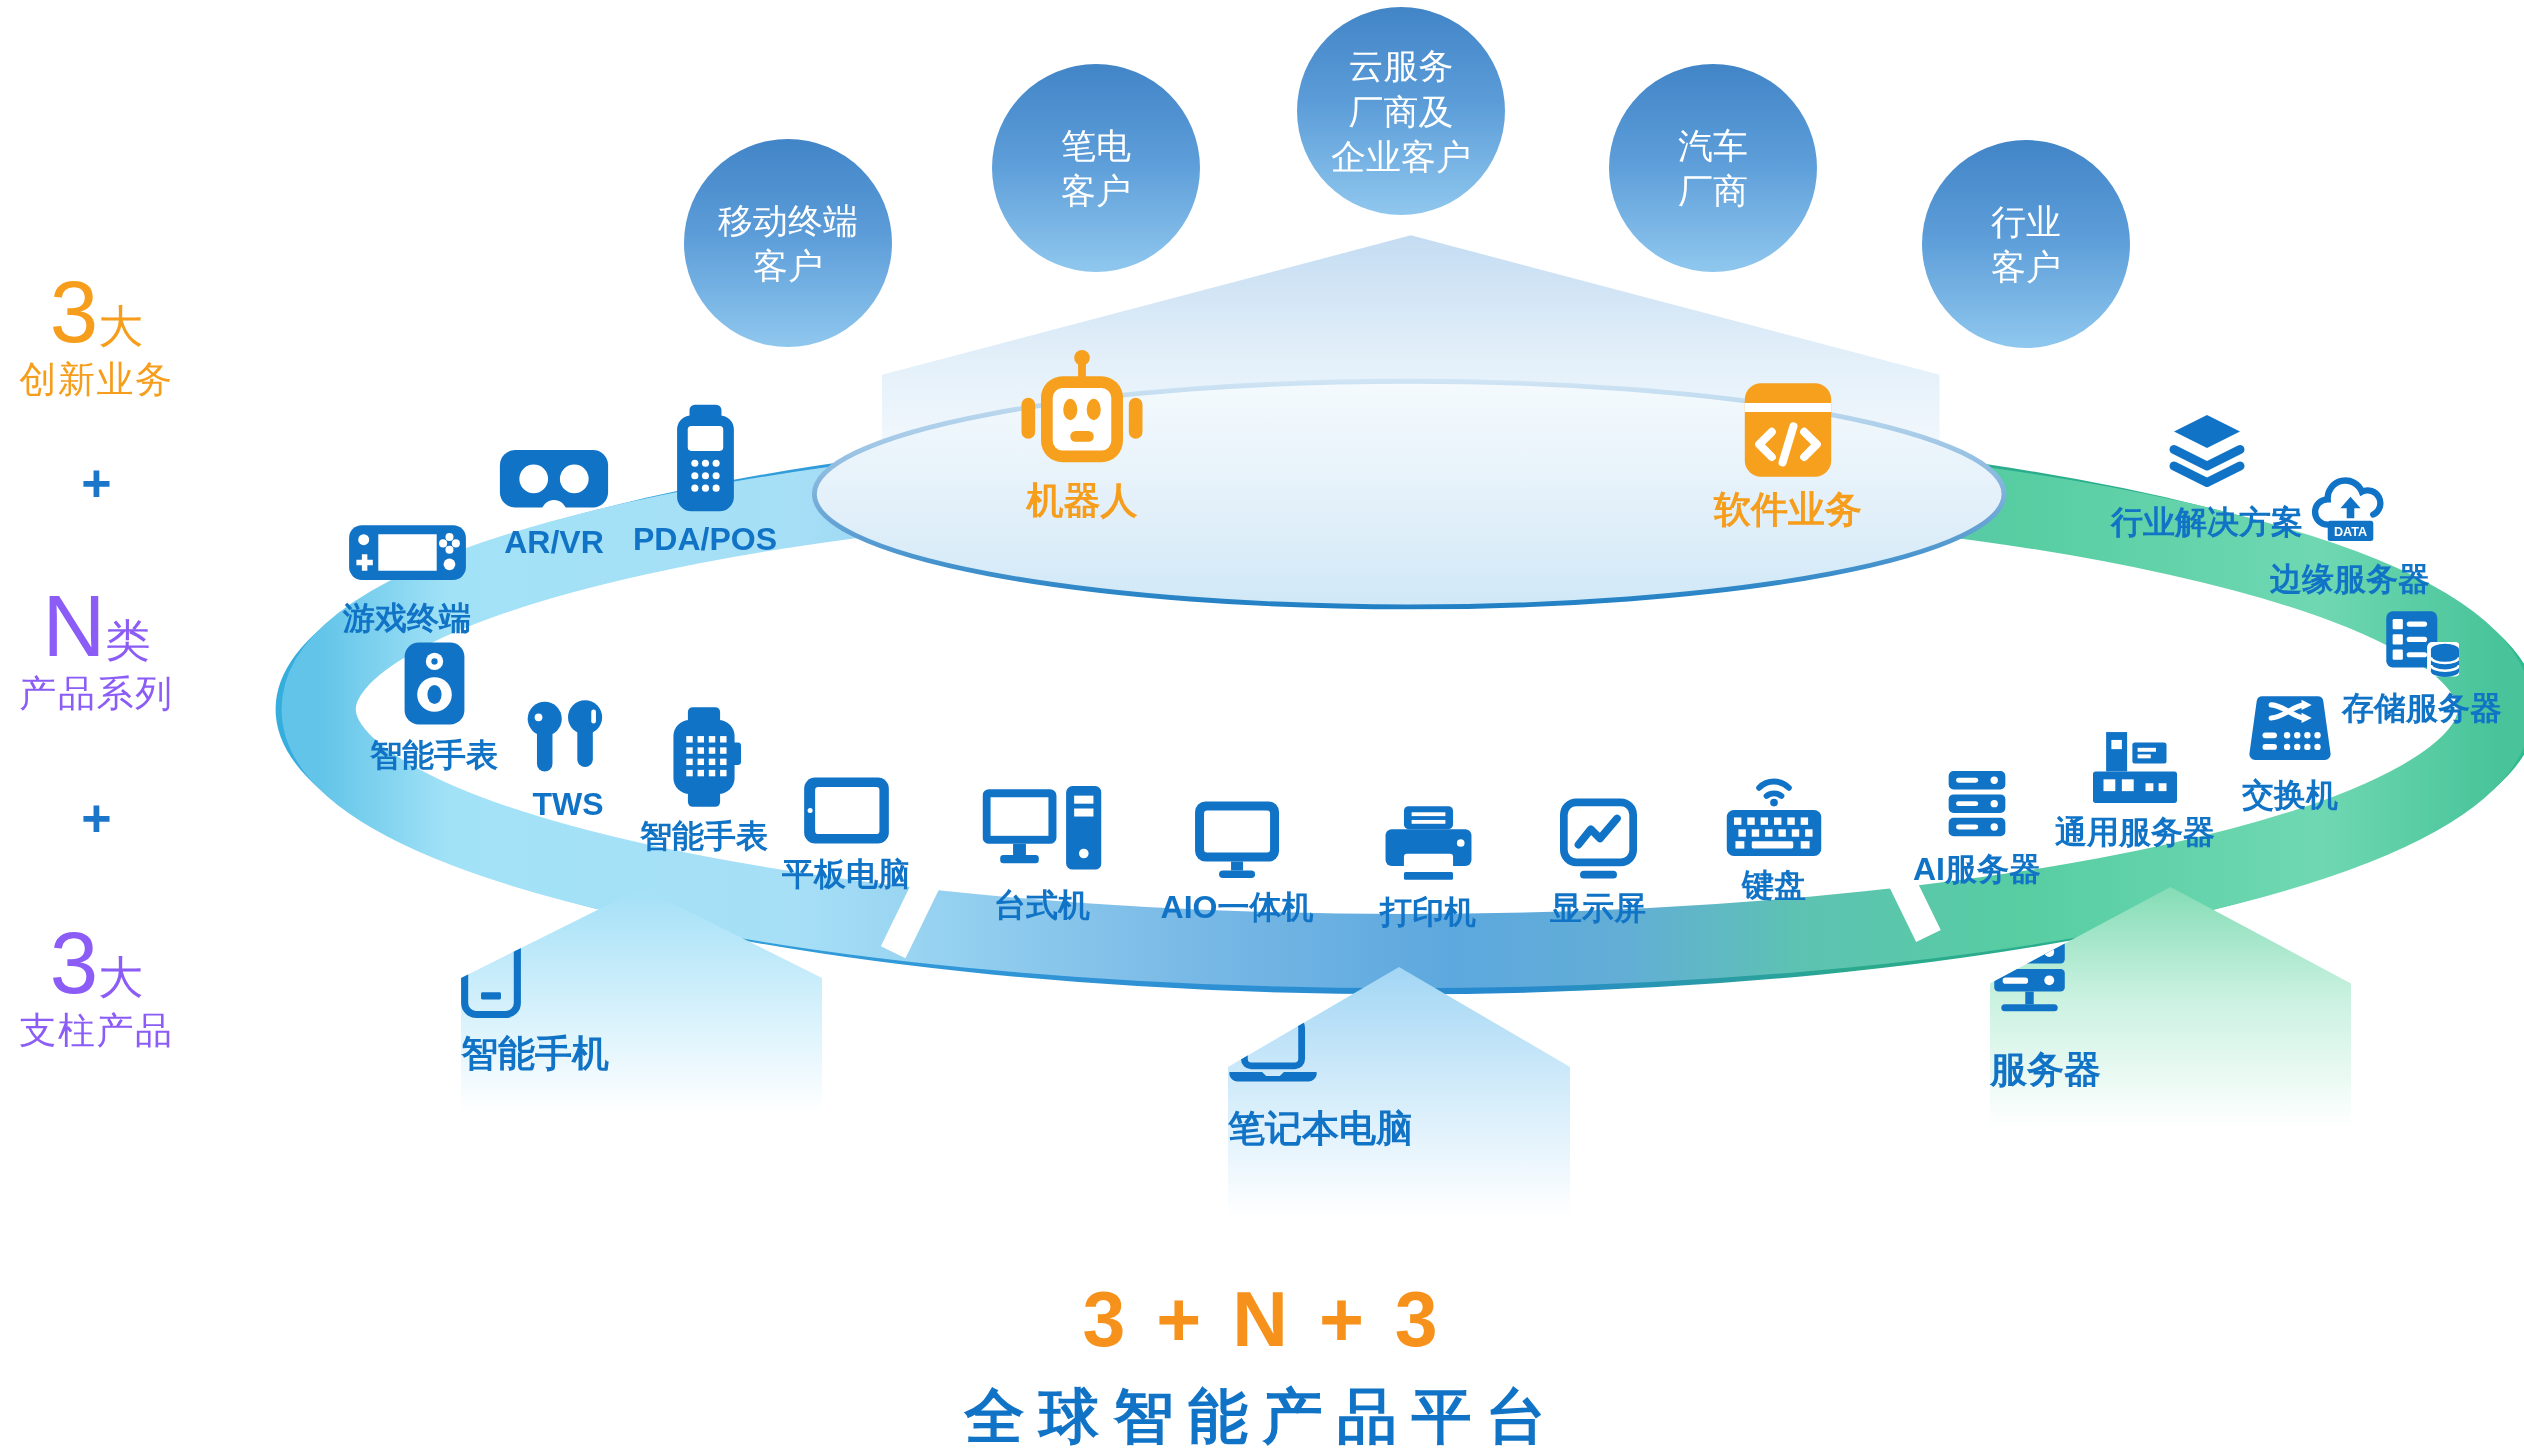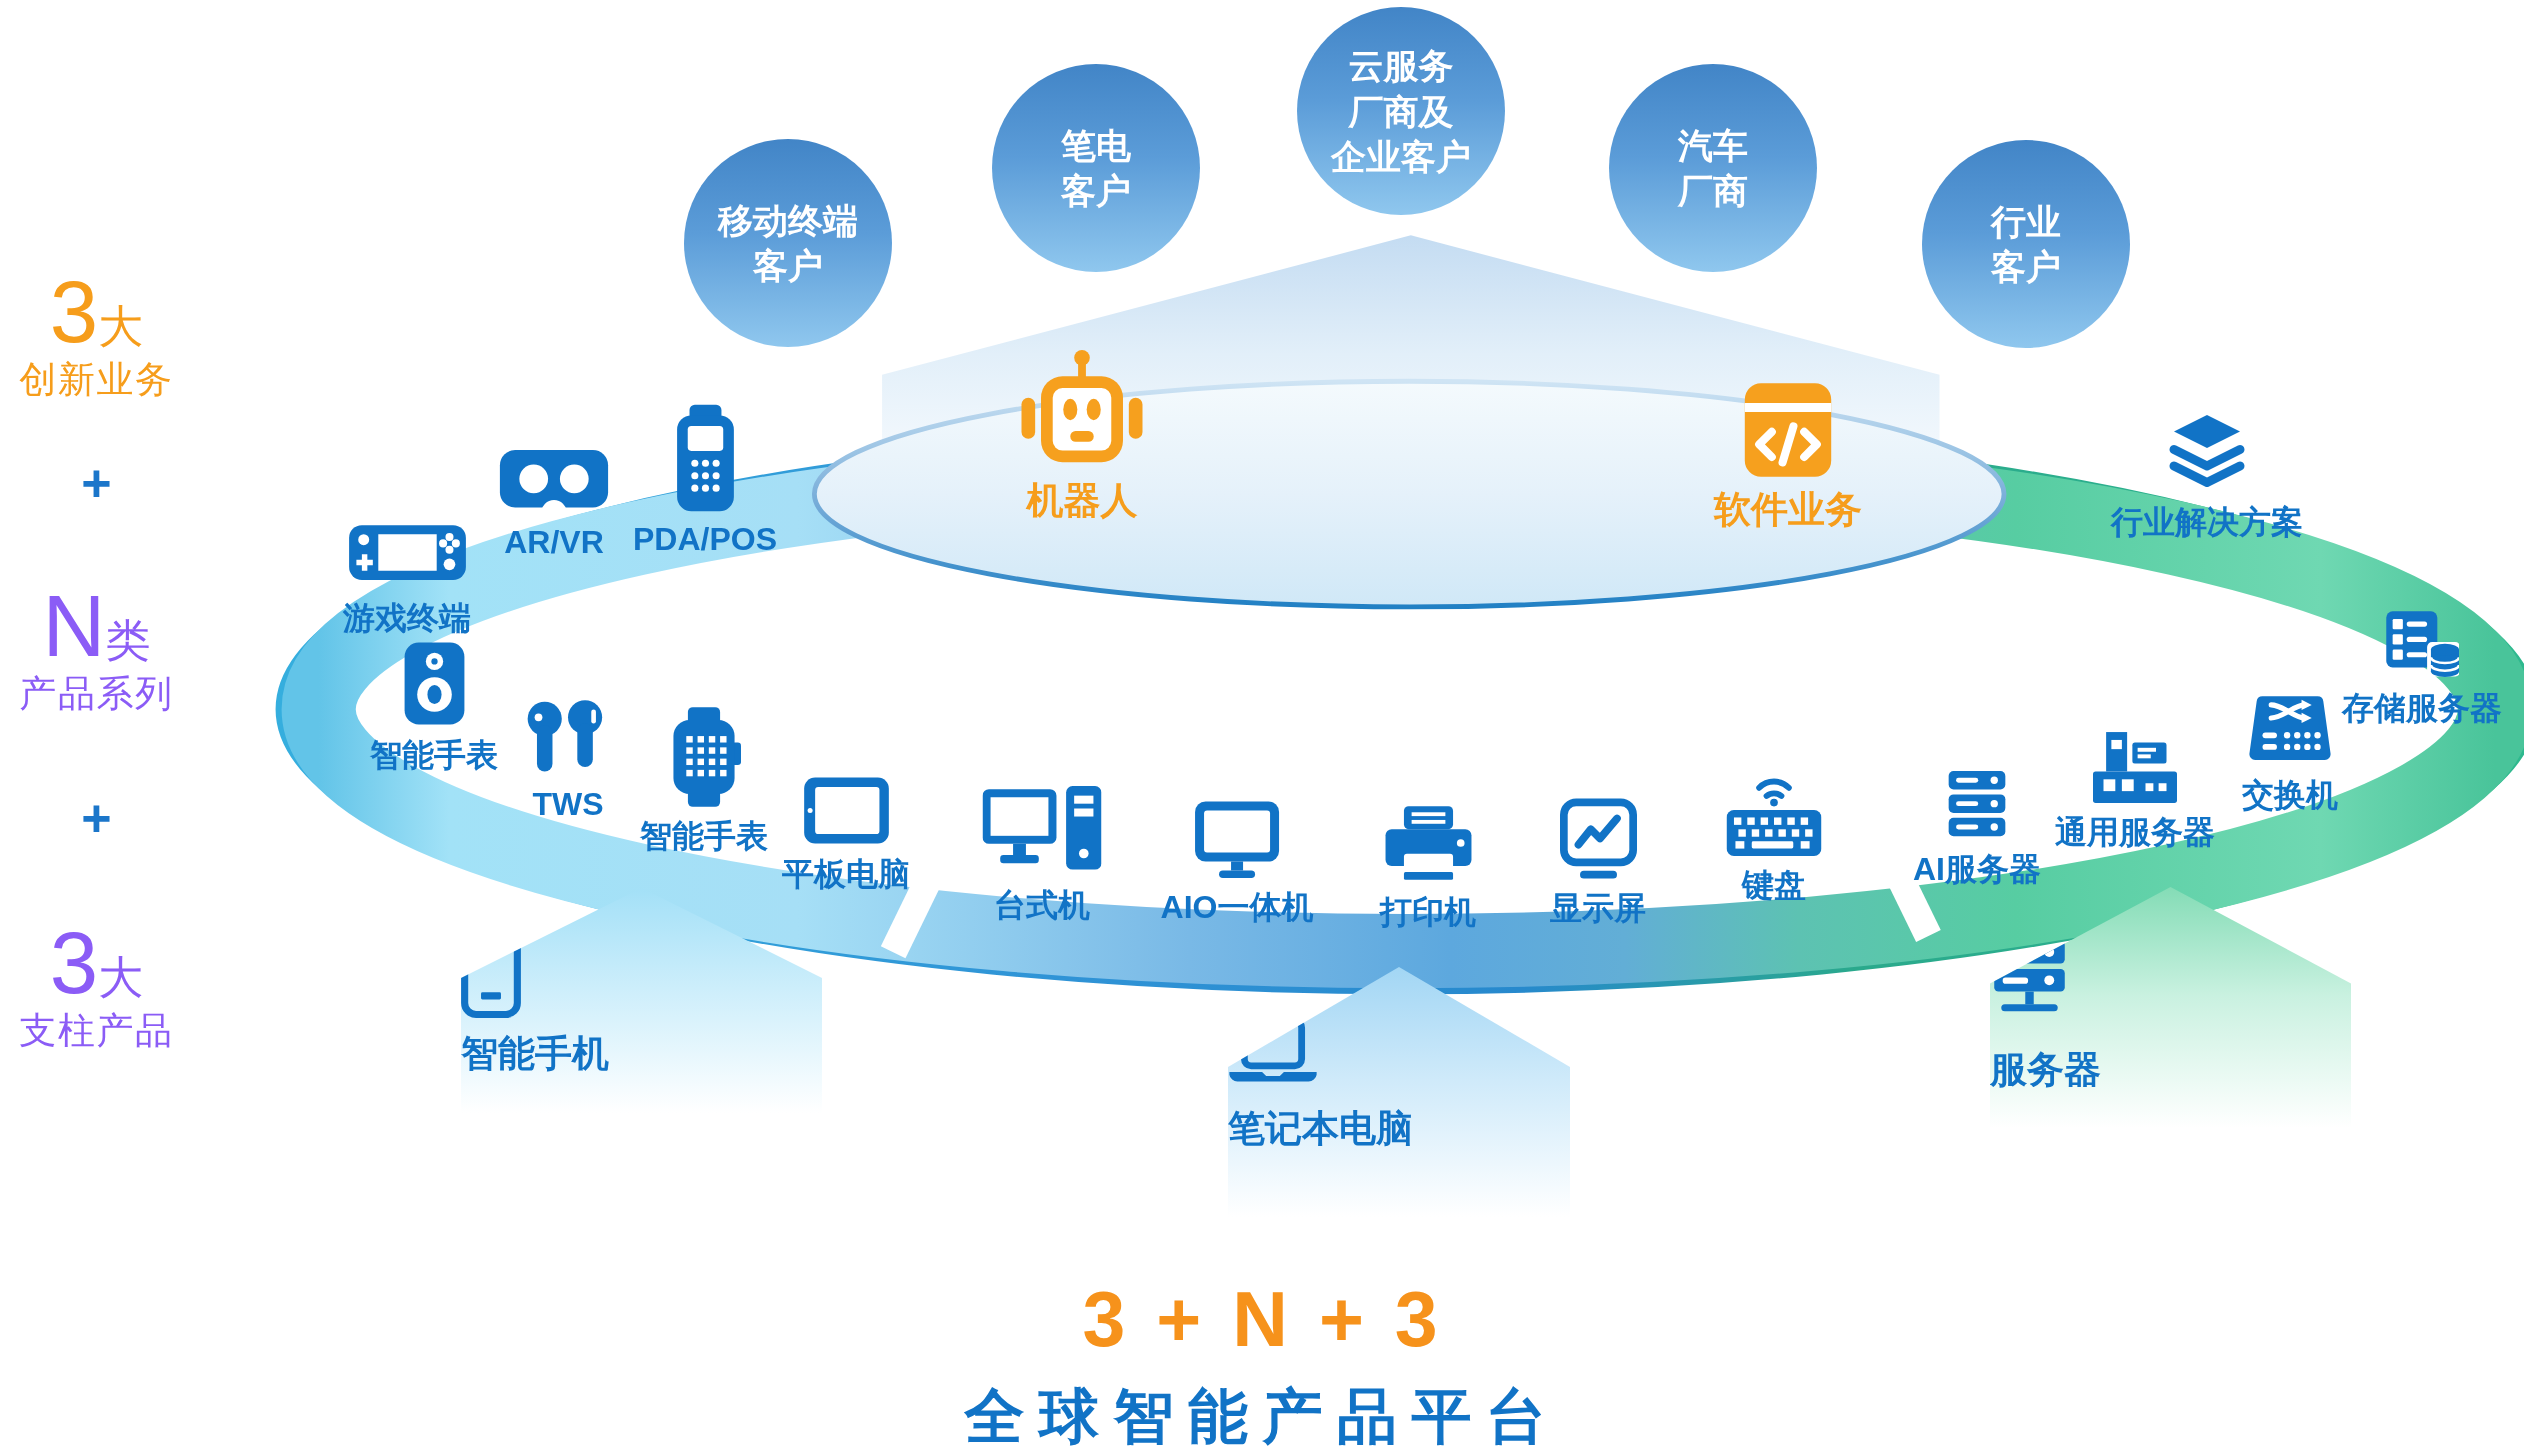--- a/index.html
+++ b/index.html
@@ -3,21 +3,21 @@
 <meta charset="utf-8">
 <style>
   html,body{margin:0;padding:0;background:#fff}
   .stage{position:relative;width:2525px;height:1454px;background:#fff;overflow:hidden;
          font-family:"Liberation Sans","DejaVu Sans",sans-serif}
   .bgsvg{position:absolute;left:0;top:0}
   
   .circle{position:absolute;width:208px;height:208px;border-radius:50%;
           background:linear-gradient(180deg,#4285c7 0%,#5b9cd8 45%,#8fc7ee 100%);
           display:flex;align-items:center;justify-content:center;text-align:center;
-          color:#fff;font-weight:bold;font-size:35px;line-height:1.3;white-space:pre-line}
+          color:#fff;font-weight:normal;font-size:35px;line-height:1.3;white-space:pre-line}
   
   .node{position:absolute;display:flex;flex-direction:column;align-items:center;transform:translateX(-50%)}
   .node svg{display:block}
   .nlabel{margin-top:8px;font-size:32px;font-weight:bold;color:#1173c6;white-space:nowrap}
   .node.orange .nlabel{color:#f69d1b;font-size:37px;margin-top:6px}
   
   .house{position:absolute;display:flex;flex-direction:column;
          clip-path:polygon(50% 0,100% 40%,100% 100%,0 100%,0 40%)}
   .house.h-phone{background:linear-gradient(180deg,#a3e0f7 0%,#cdeefb 45%,rgba(255,255,255,0) 100%)}
   .house.h-laptop{background:linear-gradient(180deg,#a2d6f4 0%,#cfeafa 45%,rgba(255,255,255,0) 100%)}
@@ -376,20 +376,29 @@
         </g>
       <rect x="33" y="25" width="26" height="27" rx="4" fill="#fff"></rect>
       <rect x="36" y="31" width="22" height="17"></rect>
       <ellipse cx="47" cy="31" rx="11" ry="4.5"></ellipse>
         <ellipse cx="47" cy="48" rx="11" ry="4.5"></ellipse>
       <path d="M36 37 a11 4.5 0 0 0 22 0" stroke="#fff" stroke-width="2" fill="none"></path>
       <path d="M36 43 a11 4.5 0 0 0 22 0" stroke="#fff" stroke-width="2" fill="none"></path>
     </svg>
     <div class="nlabel">存储服务器</div>
   </div>
+  <div class="node" style="left:2350px;top:474px">
+    <svg width="81" height="76" viewBox="0 0 64 60" fill="#1173c6">
+      <path d="M14 40 A10 10 0 0 1 14 20 A14 14 0 0 1 41 14 A10 10 0 0 1 50 32" fill="#fff" stroke="#1173c6" stroke-width="5" stroke-linecap="round"></path>
+      <path d="M32 18 l8 9 h-5 v8 h-6 v-8 h-5 z"></path>
+      <rect x="14" y="37" width="36" height="16" rx="2"></rect>
+      <text x="32" y="49" font-size="10" fill="#fff" text-anchor="middle" font-weight="bold">DATA</text>
+    </svg>
+    <div class="nlabel">边缘服务器</div>
+  </div>
   <div class="node" style="left:2207px;top:415px">
     <svg width="84" height="78" viewBox="0 0 56 52" fill="#1173c6">
       <path d="M28 0 L50 11 L28 22 L6 11 Z"></path>
       <path d="M6 23 L28 34 L50 23" fill="none" stroke="#1173c6" stroke-width="6" stroke-linecap="round" stroke-linejoin="round"></path>
       <path d="M6 34 L28 45 L50 34" fill="none" stroke="#1173c6" stroke-width="6" stroke-linecap="round" stroke-linejoin="round"></path>
     </svg>
     <div class="nlabel">行业解决方案</div>
   </div>
 
   <div class="house h-phone" style="left:461px;top:888px;width:361px;height:189px;padding-top:36px">

